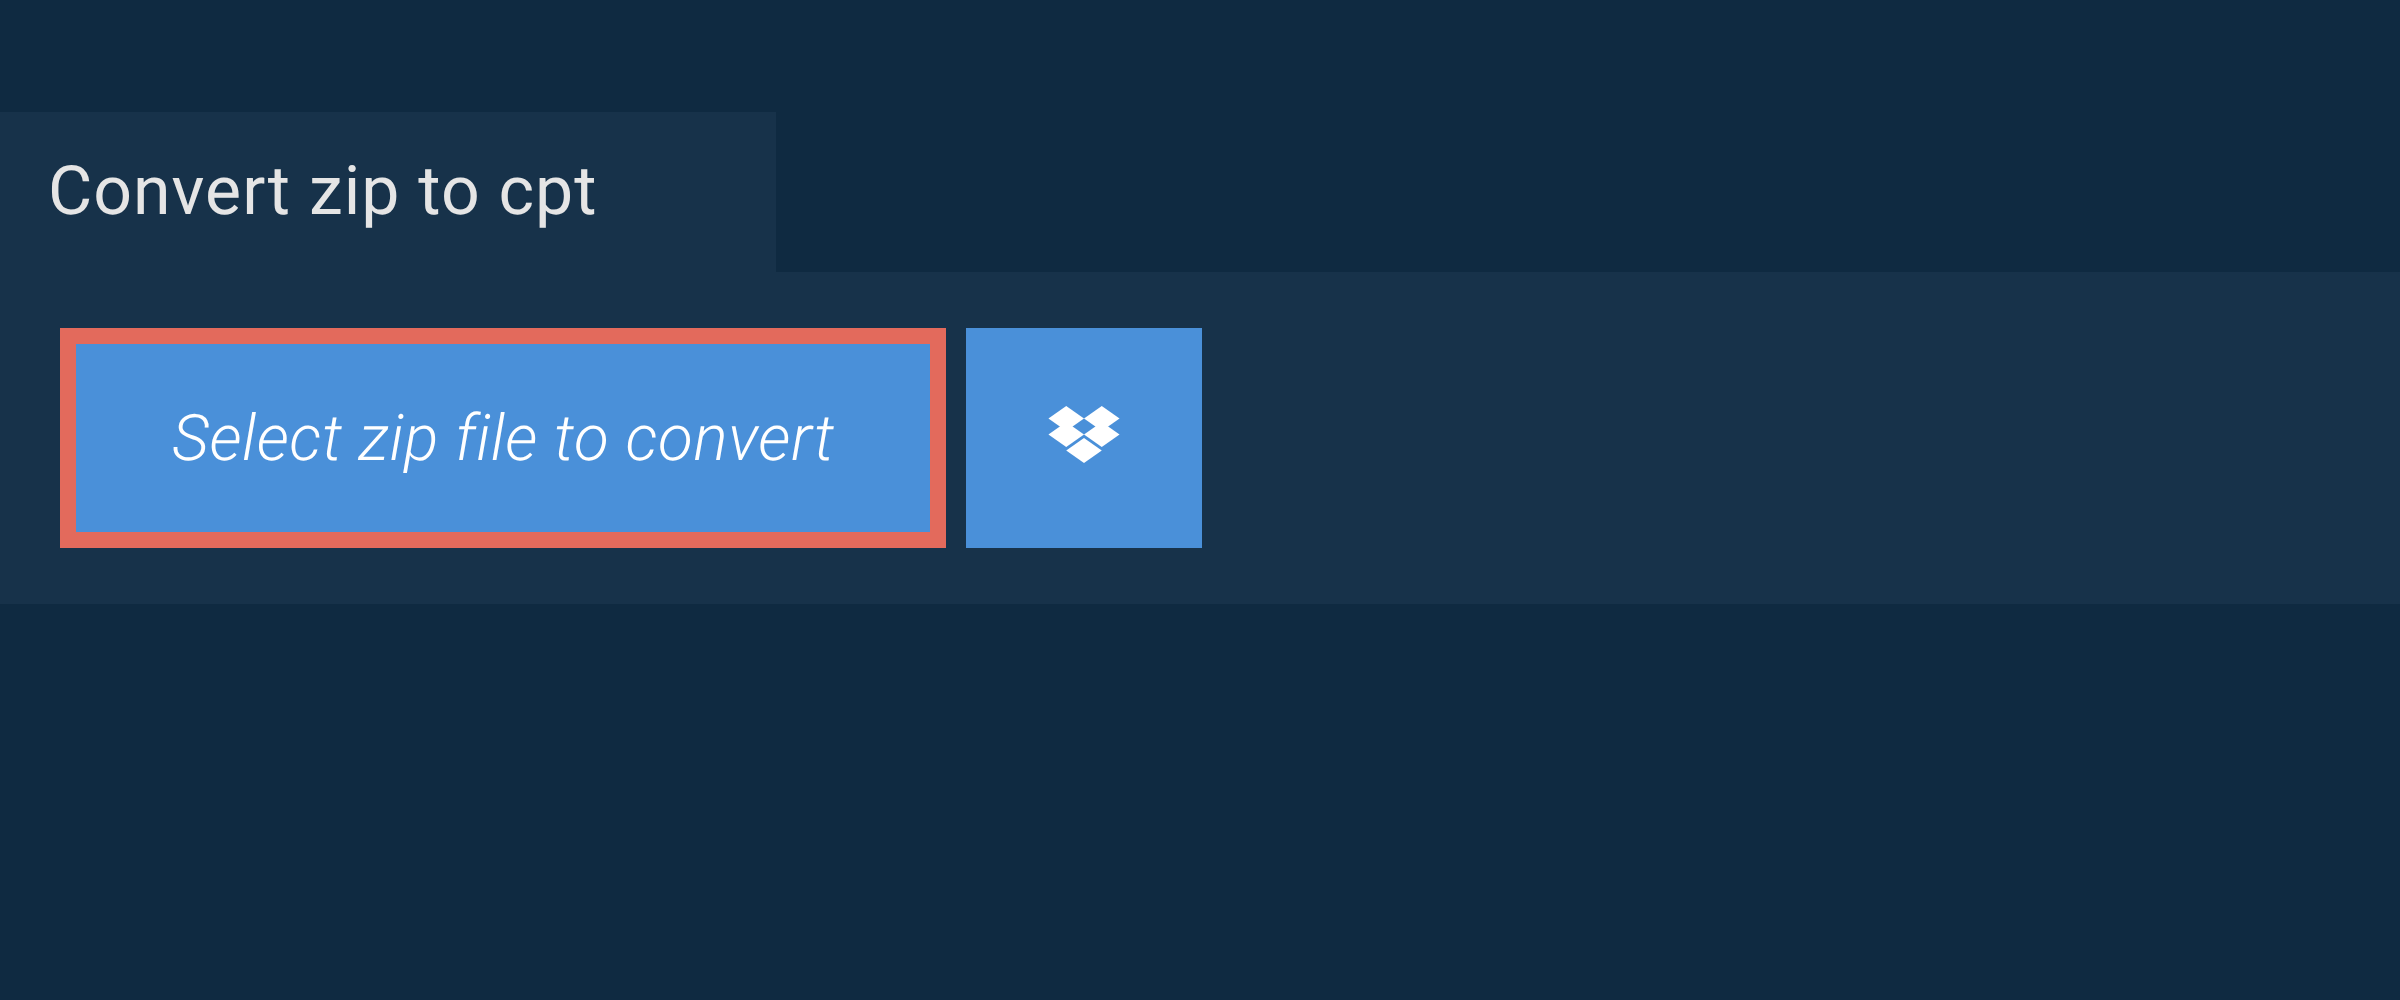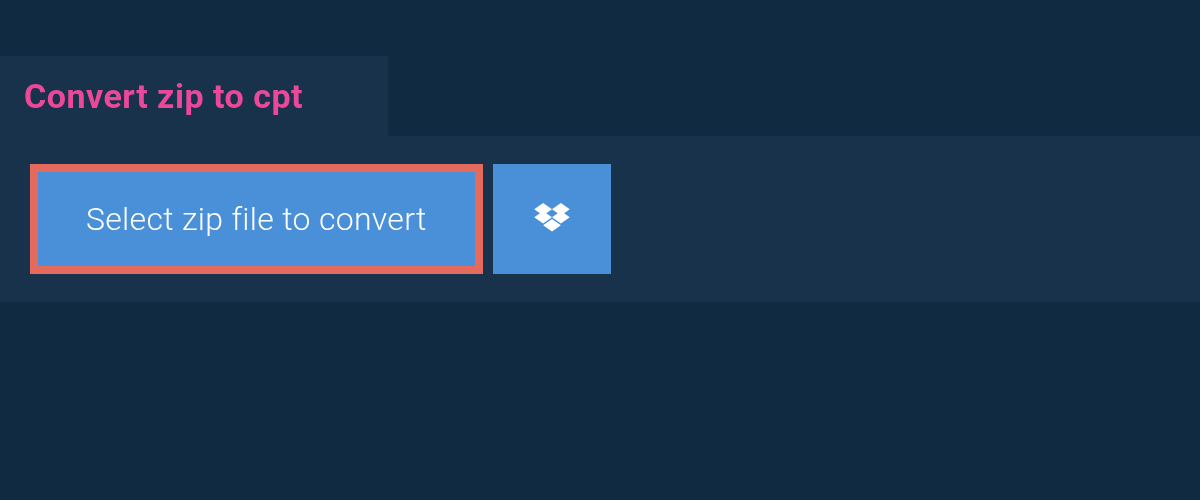--- a/index.html
+++ b/index.html
@@ -16,30 +16,31 @@
     }
     .header-tab {
       background: #17324a;
       display: inline-block;
       padding: 20px 40px 20px 24px;
       margin-top: 56px;
       margin-left: 0;
       width: 388px;
     }
     .header-title {
-      color: #ec4899;
+      color: #e5e5e5;
       font-size: 34px;
-      font-weight: 700;
+      font-weight: 400;
       letter-spacing: 0.5px;
     }
     .panel {
       background: #17324a;
       margin-top: 0;
       padding: 28px 30px 28px 30px;
       width: 100%;
+      font-style: italic;
     }
     .button-row {
       display: flex;
       gap: 10px;
       align-items: stretch;
     }
     .select-button {
       background: #4a90d9;
       border: 8px solid #e36a5c;
       color: #ffffff;

